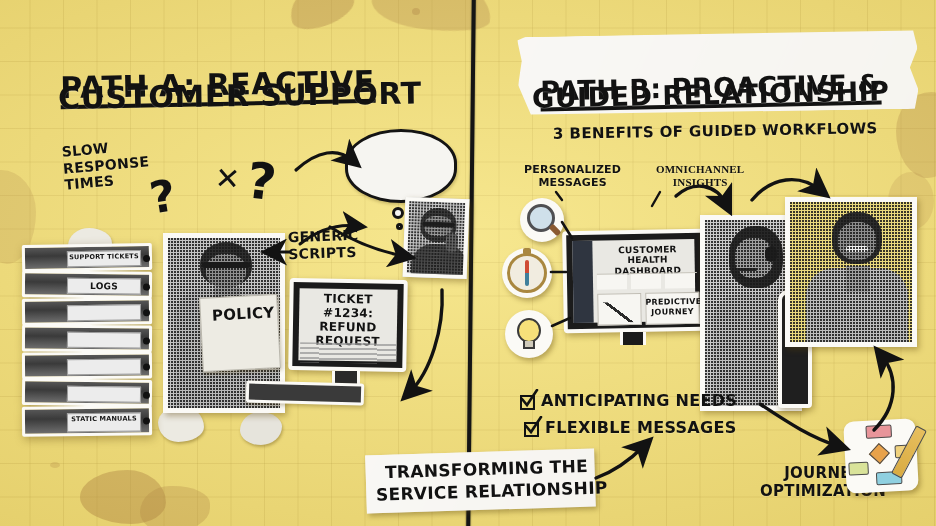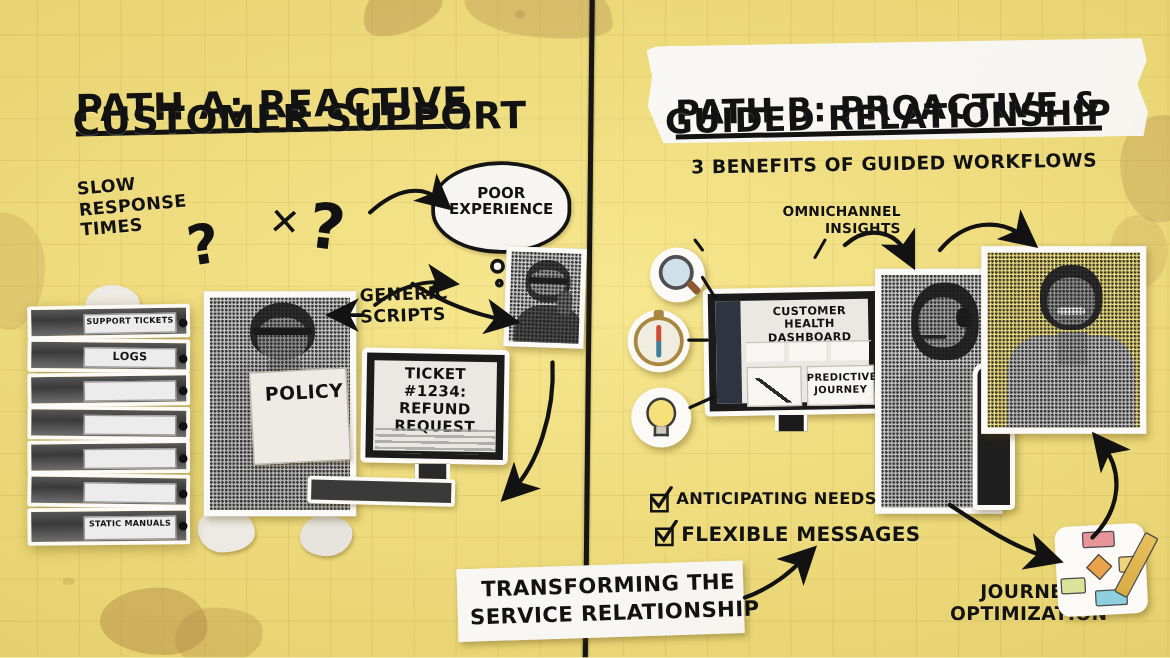--- a/index.html
+++ b/index.html
@@ -146,22 +146,20 @@
   <div class="marker label-sm" style="left:63px;top:140px;transform:rotate(-5deg);font-size:14px;line-height:1.18;">SLOW
 RESPONSE
 TIMES</div>
 
   <div class="marker" style="left:150px;top:174px;font-size:44px;transform:rotate(-9deg);">?</div>
   <div class="marker" style="left:247px;top:156px;font-size:50px;transform:rotate(7deg);">?</div>
   <div class="marker" style="left:215px;top:163px;font-size:30px;transform:rotate(4deg);">✕</div>
   <div class="marker" style="left:262px;top:249px;font-size:24px;transform:rotate(-4deg);">✕</div>
 
   <div class="bubble" style="left:345px;top:129px;width:112px;height:74px;"></div>
-  <div class="bubble-txt" style="left:345px;top:148px;width:112px;">POOR
-EXPERIENCE</div>
   <div class="dot" style="left:392px;top:207px;width:12px;height:12px;"></div>
   <div class="dot" style="left:396px;top:223px;width:7px;height:7px;"></div>
 
   <div class="marker label-sm" style="left:288px;top:228px;transform:rotate(-2deg);font-size:14px;line-height:1.2;">GENERIC
 SCRIPTS</div>
 
   <div class="cutout" style="left:404px;top:198px;width:64px;height:80px;background:#c9c9c9;transform:rotate(2deg);">
     <div class="ph" style="left:12px;top:6px;width:36px;height:34px;border-radius:48% 48% 44% 44%;background:#3b3b3b;"></div>
     <div class="ph" style="left:16px;top:14px;width:28px;height:20px;border-radius:40%;background:#9c9c9c;"></div>
     <div class="ph" style="left:14px;top:20px;width:32px;height:5px;background:#1f1f1f;border-radius:2px;"></div>
@@ -244,21 +242,23 @@
   <div style="position:absolute;left:246px;top:382px;width:118px;height:22px;background:#3a3a3a;border:3px solid #fbfaf6;border-radius:3px;transform:rotate(1.5deg);box-shadow:1px 2px 4px rgba(90,66,10,.35);"></div>
 
   <div class="tape" style="left:518px;top:33px;width:400px;height:80px;transform:rotate(-1.2deg);
               clip-path:polygon(0 4%,2% 0,99% 2%,100% 24%,98% 48%,100% 76%,99% 100%,3% 97%,0 60%,1% 30%);"></div>
   <div class="marker title" style="left:540px;top:43px;transform:rotate(-1.2deg);font-size:27px;">
     <span class="u-line">PATH B: PROACTIVE &amp;</span>
   </div>
   <div class="marker title" style="left:532px;top:80px;transform:rotate(-1.2deg);font-size:27px;">GUIDED RELATIONSHIP</div>
   <div class="marker" style="left:553px;top:124px;font-size:15px;letter-spacing:.4px;transform:rotate(-1deg);">3 BENEFITS OF GUIDED WORKFLOWS</div>
 
-  <div class="marker label-xs" style="left:626px;top:163px;text-align:right;line-height:1.2;">OMNICHANNEL
+  <div class="marker label-xs" style="left:524px;top:163px;text-align:center;line-height:1.2;">PERSONALIZED
+MESSAGES</div>
+  <div class="marker label-xs" style="left:656px;top:163px;text-align:center;line-height:1.2;font-family:Liberation Serif, serif;">OMNICHANNEL
 INSIGHTS</div>
 
   <div class="sticker" style="left:520px;top:198px;width:44px;height:44px;">
     <div style="position:absolute;left:7px;top:6px;width:28px;height:28px;border-radius:50%;border:3px solid #4f4f52;background:#cfe0ea;"></div>
     <div style="position:absolute;left:29px;top:29px;width:12px;height:6px;background:#8a5a32;border-radius:2px;transform:rotate(45deg);"></div>
   </div>
   <div class="sticker" style="left:502px;top:248px;width:50px;height:50px;">
     <div style="position:absolute;left:5px;top:5px;width:40px;height:40px;border-radius:50%;border:3px solid #a9873f;background:#f1ece0;"></div>
     <div style="position:absolute;left:23px;top:12px;width:4px;height:26px;background:linear-gradient(#cf4b35 50%,#3f7f9c 50%);border-radius:2px;"></div>
     <div style="position:absolute;left:21px;top:0px;width:8px;height:7px;background:#a9873f;border-radius:2px;"></div>
@@ -303,21 +303,21 @@
     <div class="ph" style="left:16px;top:66px;width:102px;height:82px;border-radius:28px 28px 0 0;background:#bdbdbd;"></div>
     <div class="ph" style="left:56px;top:64px;width:24px;height:26px;background:#a2a2a2;"></div>
     <div class="halftone"></div>
   </div>
 
   <div class="check" style="left:520px;top:393px;">
     <div class="chk-box" style="left:0;top:2px;"></div>
     <svg width="22" height="22" style="position:absolute;left:-1px;top:-4px;">
       <path d="M3 10 L8 16 L18 1" stroke="#121212" stroke-width="2.6" fill="none" stroke-linecap="round"></path>
     </svg>
-    <div class="marker" style="position:absolute;left:21px;top:0;font-size:13px;white-space:nowrap;">ANTICIPATING NEEDS</div>
+    <div class="marker" style="position:absolute;left:21px;top:0;font-size:16px;white-space:nowrap;">ANTICIPATING NEEDS</div>
   </div>
   <div class="check" style="left:524px;top:420px;">
     <div class="chk-box" style="left:0;top:2px;"></div>
     <svg width="22" height="22" style="position:absolute;left:-1px;top:-4px;">
       <path d="M3 10 L8 16 L18 1" stroke="#121212" stroke-width="2.6" fill="none" stroke-linecap="round"></path>
     </svg>
     <div class="marker" style="position:absolute;left:21px;top:0;font-size:16px;white-space:nowrap;">FLEXIBLE MESSAGES</div>
   </div>
 
   <div class="marker" style="left:760px;top:465px;font-size:15px;line-height:1.18;text-align:center;">JOURNEY

